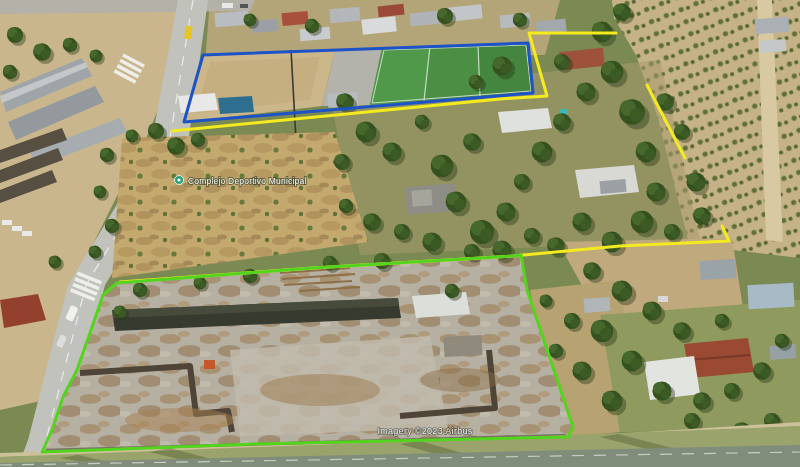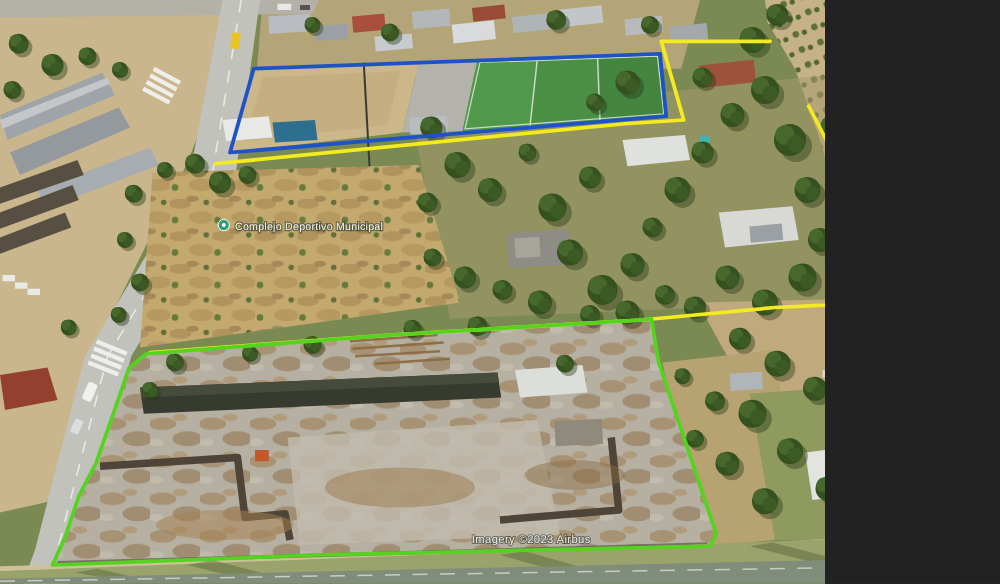--- a/index.html
+++ b/index.html
@@ -1,17 +1,17 @@
 <!DOCTYPE html>
 <html><head>
 <meta charset="utf-8">
 <style>
   html,body{margin:0;padding:0;background:#222;}
   #stage{
-    position:relative;width:660px;height:467px;overflow:hidden;
+    position:relative;width:800px;height:467px;overflow:hidden;
     font-family:"Liberation Sans", sans-serif;
     text-align:center;
   }
   svg{display:block;}
   .place-label{
     font-family:"Liberation Sans", sans-serif;
     font-size:8.5px;fill:#f2f5f0;letter-spacing:.2px;
     paint-order:stroke;stroke:#203020;stroke-width:2px;stroke-opacity:.55;
   }
   .watermark{

